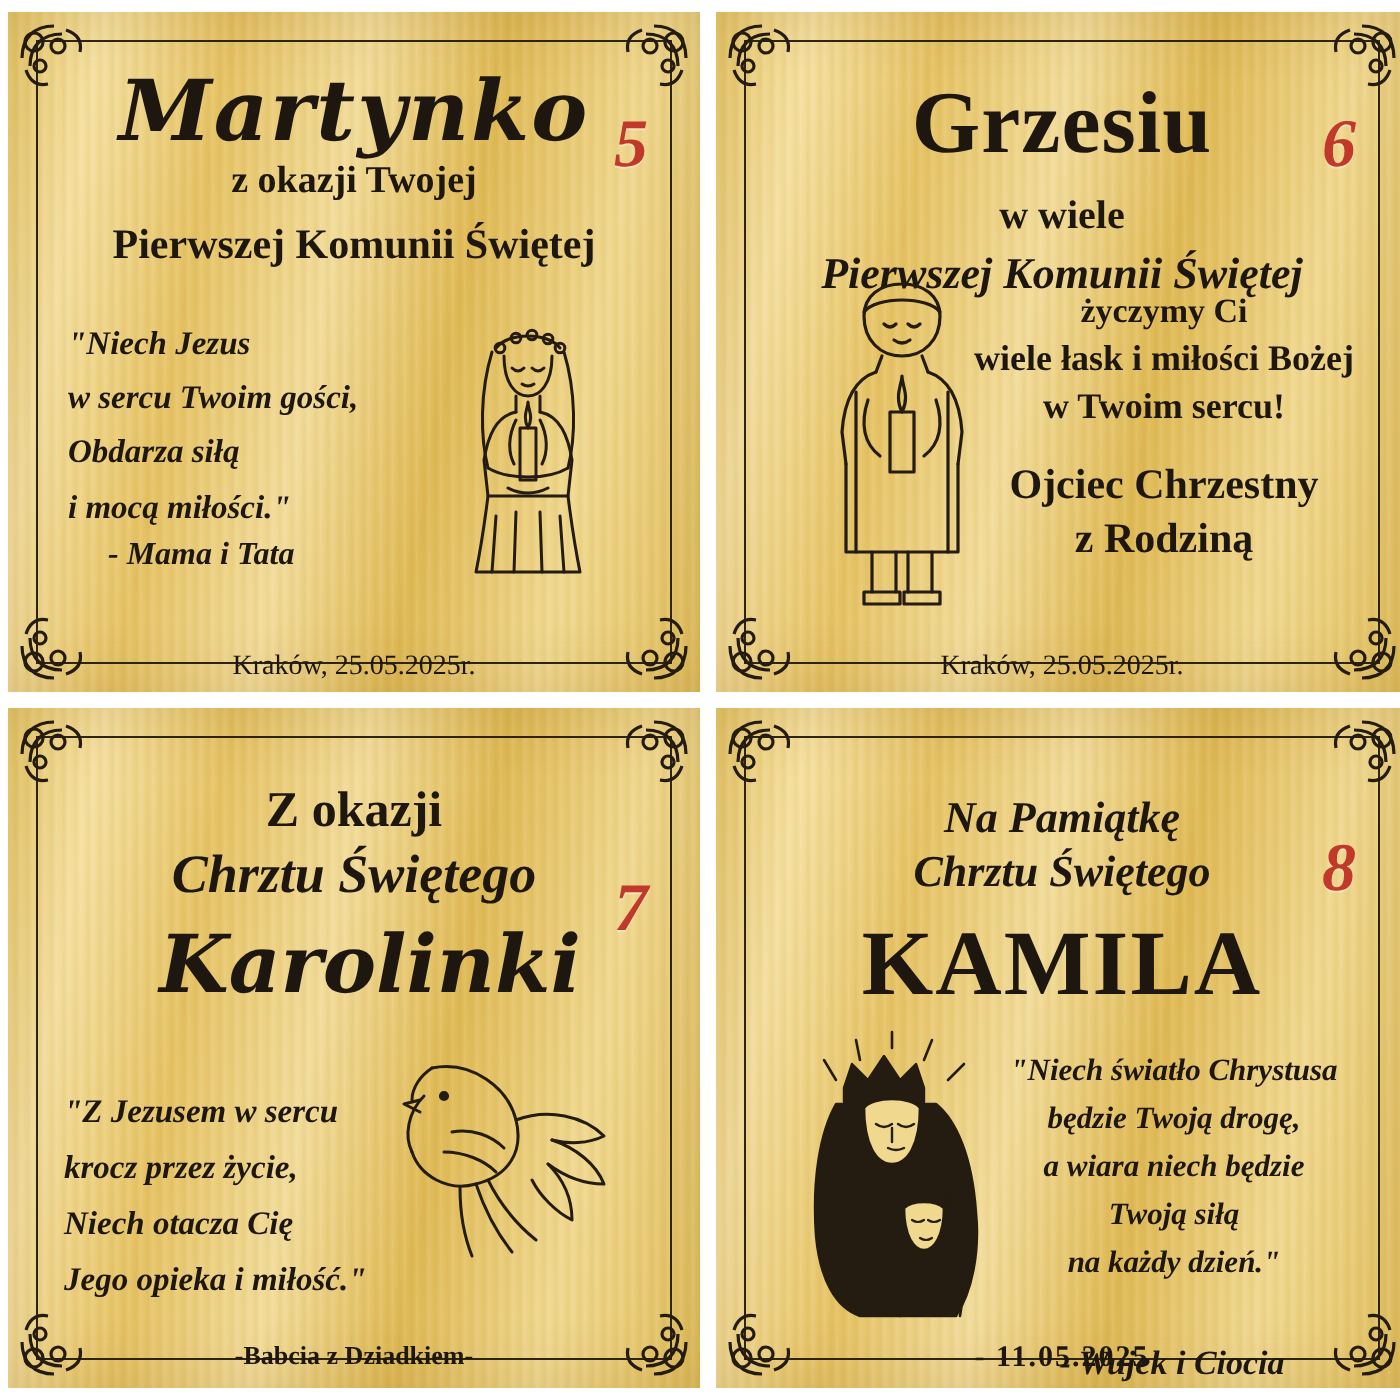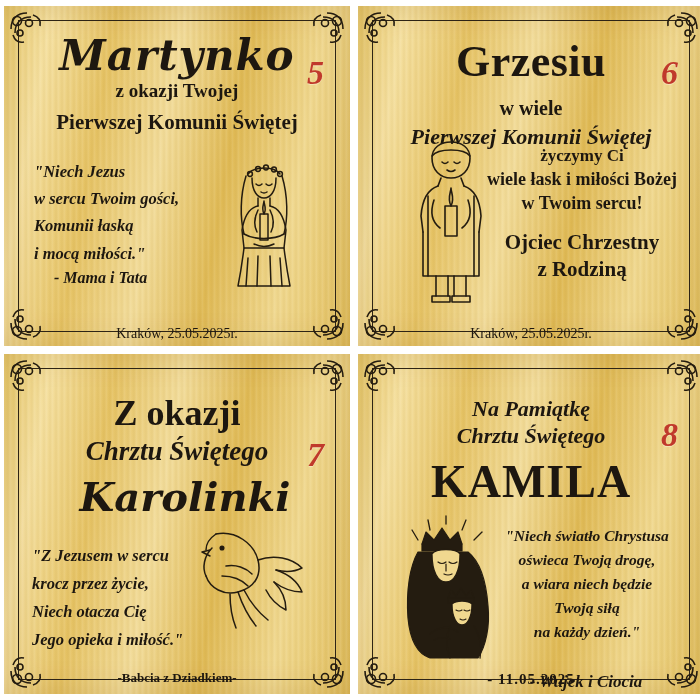--- a/index.html
+++ b/index.html
@@ -162,21 +162,21 @@
   .p6 .from2 { font-size: 21px; margin-top: 2px; }
   .p6 .figure {
     position: absolute;
     left: 14px;
     top: 110px;
     width: 110px;
     height: 170px;
   }
 
   
-  .p7 .l1 { font-size: 36px; font-weight: bold; margin-top: 18px; }
+  .p7 .l1 { font-size: 25px; font-weight: bold; margin-top: 18px; }
   .p7 .l2 { font-size: 27px; font-weight: bold; font-style: italic; margin-top: 2px; }
   .p7 .name {
     font-family: "DejaVu Serif", serif;
     font-style: italic;
     font-weight: bold;
     font-size: 40px;
     margin-top: 6px;
     padding-left: 16px;
   }
   .p7 .verse {
@@ -304,21 +304,21 @@
       <div class="num num-top">5</div>
 
       <div class="content">
         <div class="title">Martynko</div>
         <div class="sub1">z okazji Twojej</div>
         <div class="sub2">Pierwszej Komunii Świętej</div>
 
         <div class="verse">
           <div>"Niech Jezus</div>
           <div>w sercu Twoim gości,</div>
-          <div>Komunii łaską</div>
+          <div>Obdarza siłą</div>
           <div>i mocą miłości."</div>
         </div>
         <div class="sign">-  Mama i Tata</div>
 
         <div class="figure">
           <svg viewBox="0 0 120 150">
               <g fill="none" stroke="#241c10" stroke-width="1.5" stroke-linecap="round" stroke-linejoin="round">
 
             <path d="M44 26 C50 18 70 18 76 26"></path>
             <circle cx="46" cy="26" r="2.4"></circle>
@@ -616,21 +616,21 @@
 
       <div class="num" style="top:62px">8</div>
 
       <div class="content">
         <div class="l1">Na Pamiątkę</div>
         <div class="l2">Chrztu Świętego</div>
         <div class="name">KAMILA</div>
 
         <div class="verse">
           <div>"Niech światło Chrystusa</div>
-          <div>oświeca Twoją drogę,</div>
+          <div>będzie Twoją drogę,</div>
           <div>a wiara niech będzie</div>
           <div>Twoją siłą</div>
           <div>na każdy dzień."</div>
         </div>
         <div class="sign">-  Wujek i Ciocia</div>
 
         <div class="figure">
           <svg viewBox="0 0 118 148">
             <g fill="#241c10" stroke="#241c10" stroke-width="1.2" stroke-linejoin="round">
 

